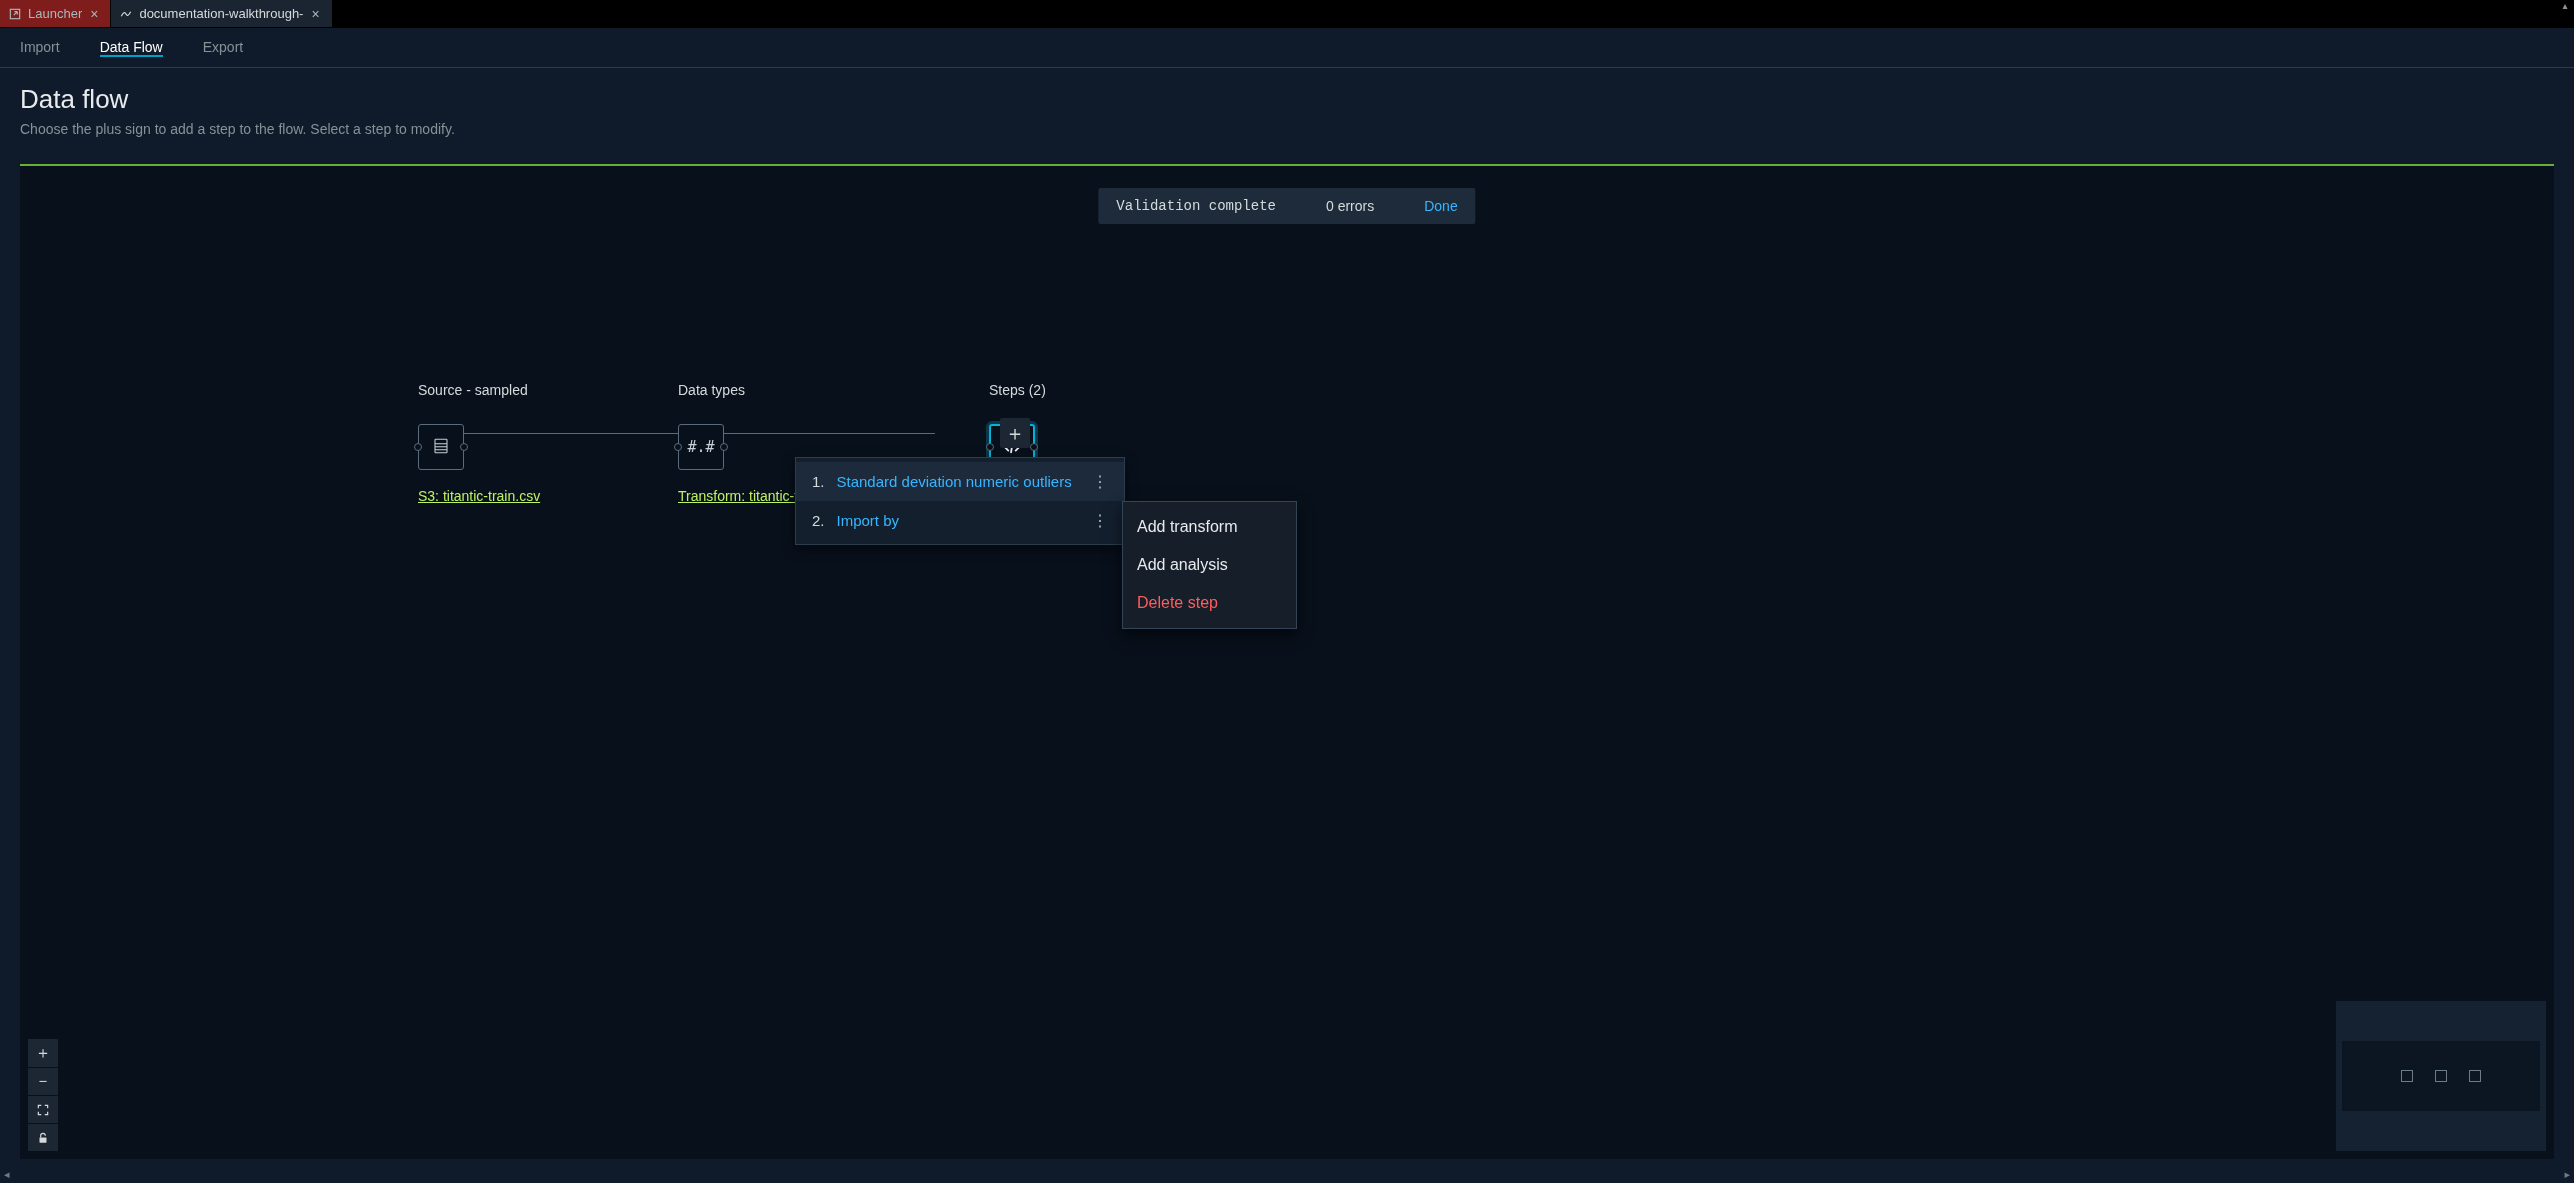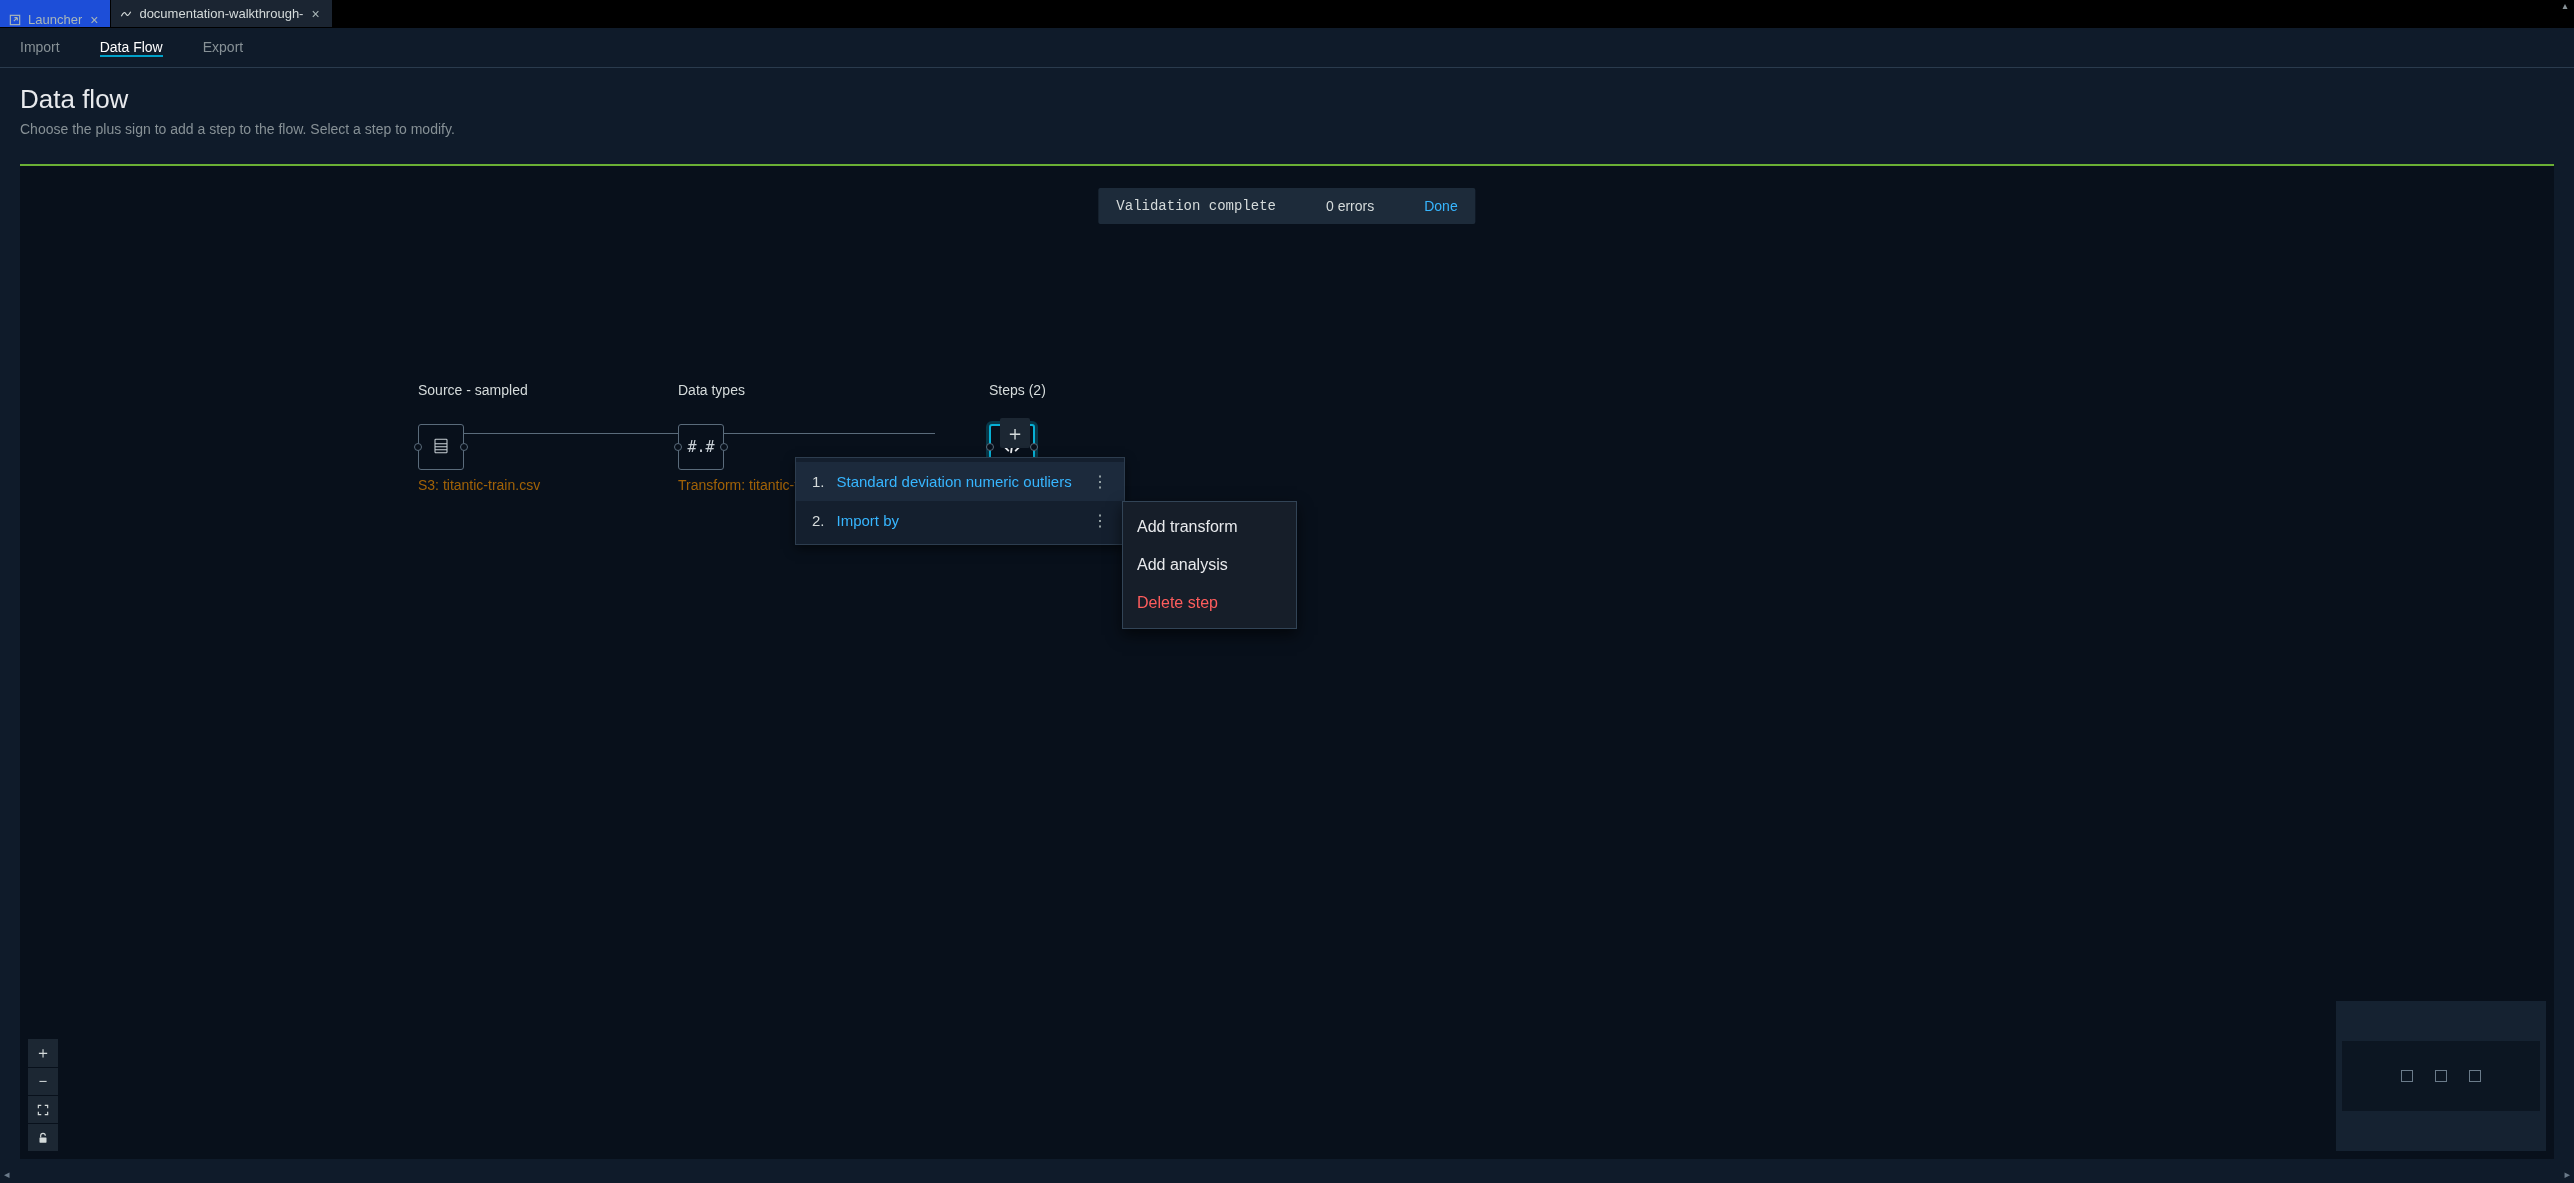--- a/index.html
+++ b/index.html
@@ -26,21 +26,21 @@
     align-items: center;
     padding: 0 10px 0 8px;
     gap: 6px;
     font-size: 13px;
     color: #d5dbdb;
     background: #1b2532;
     border-right: 1px solid #000;
     cursor: pointer;
     max-width: 224px;
   }
-  .tab.inactive { background: #1d4ed8; color: #aab7b8; align-items: flex-end; }
+  .tab.inactive { background: #7f1d1d; color: #aab7b8; }
   .tab .tab-ico { width: 14px; height: 14px; display:inline-flex; align-items:center; justify-content:center; }
   .tab .tab-ico svg { width:14px; height:14px; }
   .tab .tab-label { white-space: nowrap; overflow:hidden; text-overflow: ellipsis; flex:1; }
   .tab .close-x { color:#aab7b8; font-size:14px; line-height:1; padding:0 2px; }
   .tabstrip .scroll-up {
     position:absolute; right:2px; top:0; width:14px; height:14px;
     color:#879196; font-size:10px; text-align:center; cursor:pointer;
   }
 
   
@@ -124,21 +124,21 @@
     background:#08101b;
     display:flex; align-items:center; justify-content:center;
     color:#c7ced4;
     font-size:15px;
     position:relative;
   }
   .node .node-box.selected {
     border:2px solid #07b0d5;
     box-shadow: 0 0 0 3px rgba(7,176,213,.25);
   }
-  .node .node-sub { font-size:14px; color:#a16207; margin-top:7px; white-space:nowrap; }
+  .node .node-sub { font-size:14px; color:#bef264; margin-top:18px; white-space:nowrap;text-decoration:underline; }
   .port {
     position:absolute;
     width:8px; height:8px; border-radius:50%;
     background:#08101b; border:1px solid #5a6b7b;
     top:50%; transform:translateY(-50%);
   }
   .port.l { left:-5px; }
   .port.r { right:-5px; }
 
   .plus-node {

